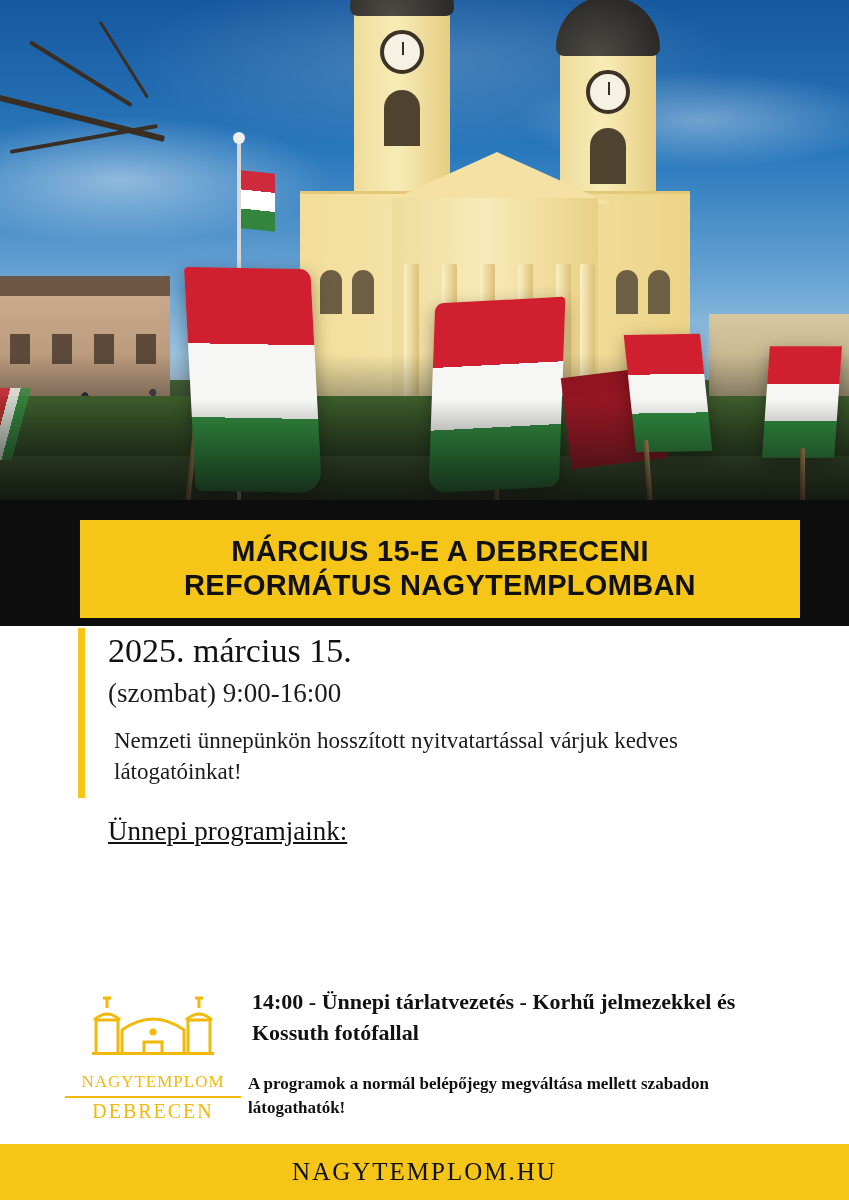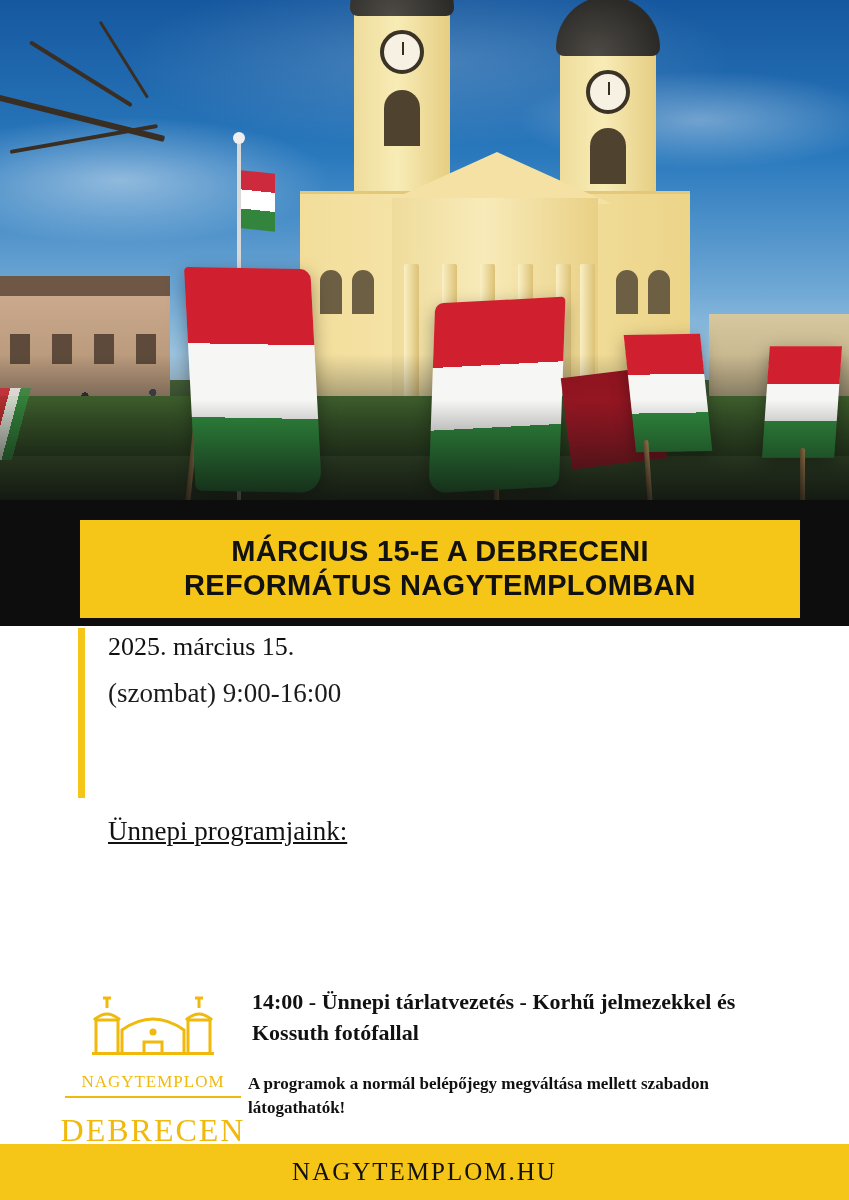--- a/index.html
+++ b/index.html
@@ -280,21 +280,21 @@
   .yellow-bar {
     position: absolute;
     left: 78px; top: 128px;
     width: 7px; height: 170px;
     background: #f5c518;
   }
 
   .date-big {
     position: absolute;
     left: 108px; top: 132px;
-    font-size: 26px;
+    font-size: 34px;
     color: #111;
   }
   .date-sub {
     position: absolute;
     left: 108px; top: 178px;
     font-size: 27px;
     color: #1b1b1b;
   }
   .intro {
     position: absolute;
@@ -347,23 +347,23 @@
   .logo svg { display: block; margin: 0 auto; }
   .logo .name {
     font-family: "Liberation Serif", serif;
     font-size: 17px;
     letter-spacing: 1px;
     margin-top: 14px;
     color: #f0b90b;
   }
   .logo .city {
     font-family: "Liberation Serif", serif;
-    font-size: 32px;
+    font-size: 20px;
     letter-spacing: 2px;
-    margin-top: 14px;
+    margin-top: 2px;
     color: #f0b90b;
   }
   .logo .rule {
     width: 176px; height: 2px; background: #f0b90b; margin: 4px auto 2px auto;
   }
 
   
   .footer {
     position: absolute;
     left: 0; bottom: 0;
@@ -465,20 +465,21 @@
 
     <div class="title-box">
       <div class="line">MÁRCIUS 15-E A DEBRECENI</div>
       <div class="line">REFORMÁTUS NAGYTEMPLOMBAN</div>
     </div>
 
     <div class="yellow-bar"></div>
 
     <div class="date-big">2025. március 15.</div>
     <div class="date-sub">(szombat) 9:00-16:00</div>
+    <div class="intro">Nemzeti ünnepünkön hosszított nyitvatartással várjuk kedves látogatóinkat!</div>
 
     <div class="programs-head">Ünnepi programjaink:</div>
 
     <div class="prog prog-2">14:00 - Ünnepi tárlatvezetés - Korhű jelmezekkel és Kossuth fotófallal</div>
 
     <div class="note">A programok a normál belépőjegy megváltása mellett szabadon látogathatók!</div>
 
     <div class="logo">
       <svg width="150" height="72" viewBox="0 0 150 72">
         <g fill="none" stroke="#f0b90b" stroke-width="3">

